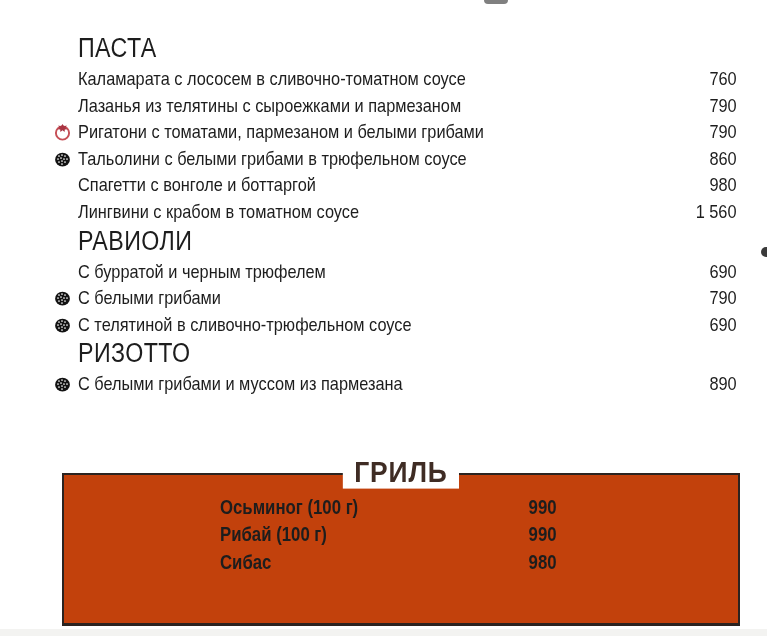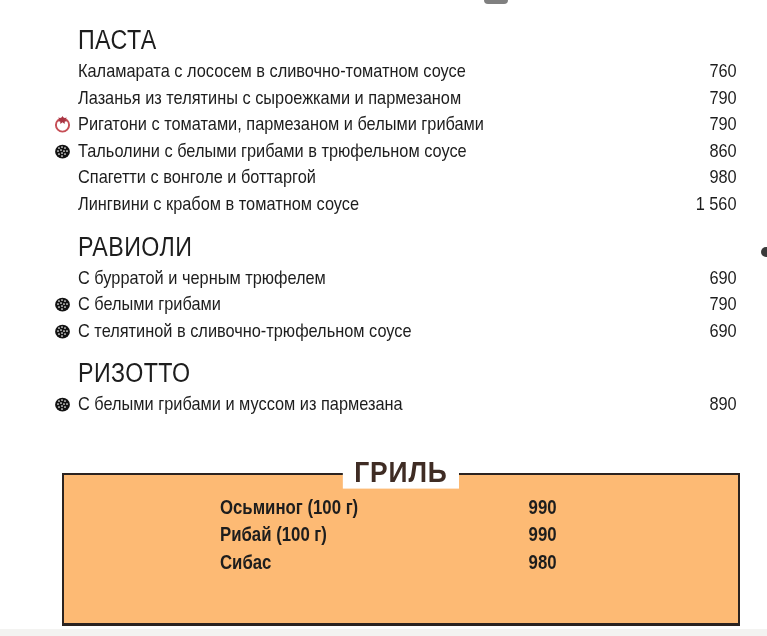--- a/index.html
+++ b/index.html
@@ -7,35 +7,35 @@
     width:767px;height:636px;
     background:#ffffff;
     font-family:"Liberation Sans","DejaVu Sans",sans-serif;
     color:#1d1d1d;
     position:relative;
     overflow:hidden;
   }
   
   .menu-col{
     position:absolute;
-    left:78px;top:25px;
+    left:78px;top:33px;
     width:659px; 
   }
   .section{position:relative;}
   .section-title{
     font-size:27px;
     line-height:31px;
     font-weight:400;
     letter-spacing:.5px;
     transform:scaleX(.86);
     transform-origin:left center;
     white-space:nowrap;
     margin-bottom:2px;
   }
-  .section + .section{margin-top:14px;}
+  .section + .section{}
   .section.s-risotto{}
   .row{
     position:relative;
     display:flex;
     align-items:center;
     line-height:26.6px;
     font-size:19px;
     white-space:nowrap;
   }
   .row .name{
@@ -55,21 +55,21 @@
     width:19px;height:18px;
     display:flex;align-items:center;justify-content:center;
   }
   
   .grill-box{
     position:absolute;
     left:62px;top:473px;
     width:674px;height:148px;
     border:2px solid #2b2320;
     border-bottom-width:3px;
-    background:#fdba74;
+    background:#c2410c;
   }
   .grill-title{
     position:absolute;
     left:50%;top:0;
     transform:translate(-50%,-60%) scaleX(.88);
     background:#ffffff;
     padding:0 13px;
     font-size:30px;
     font-weight:700;
     letter-spacing:1px;

